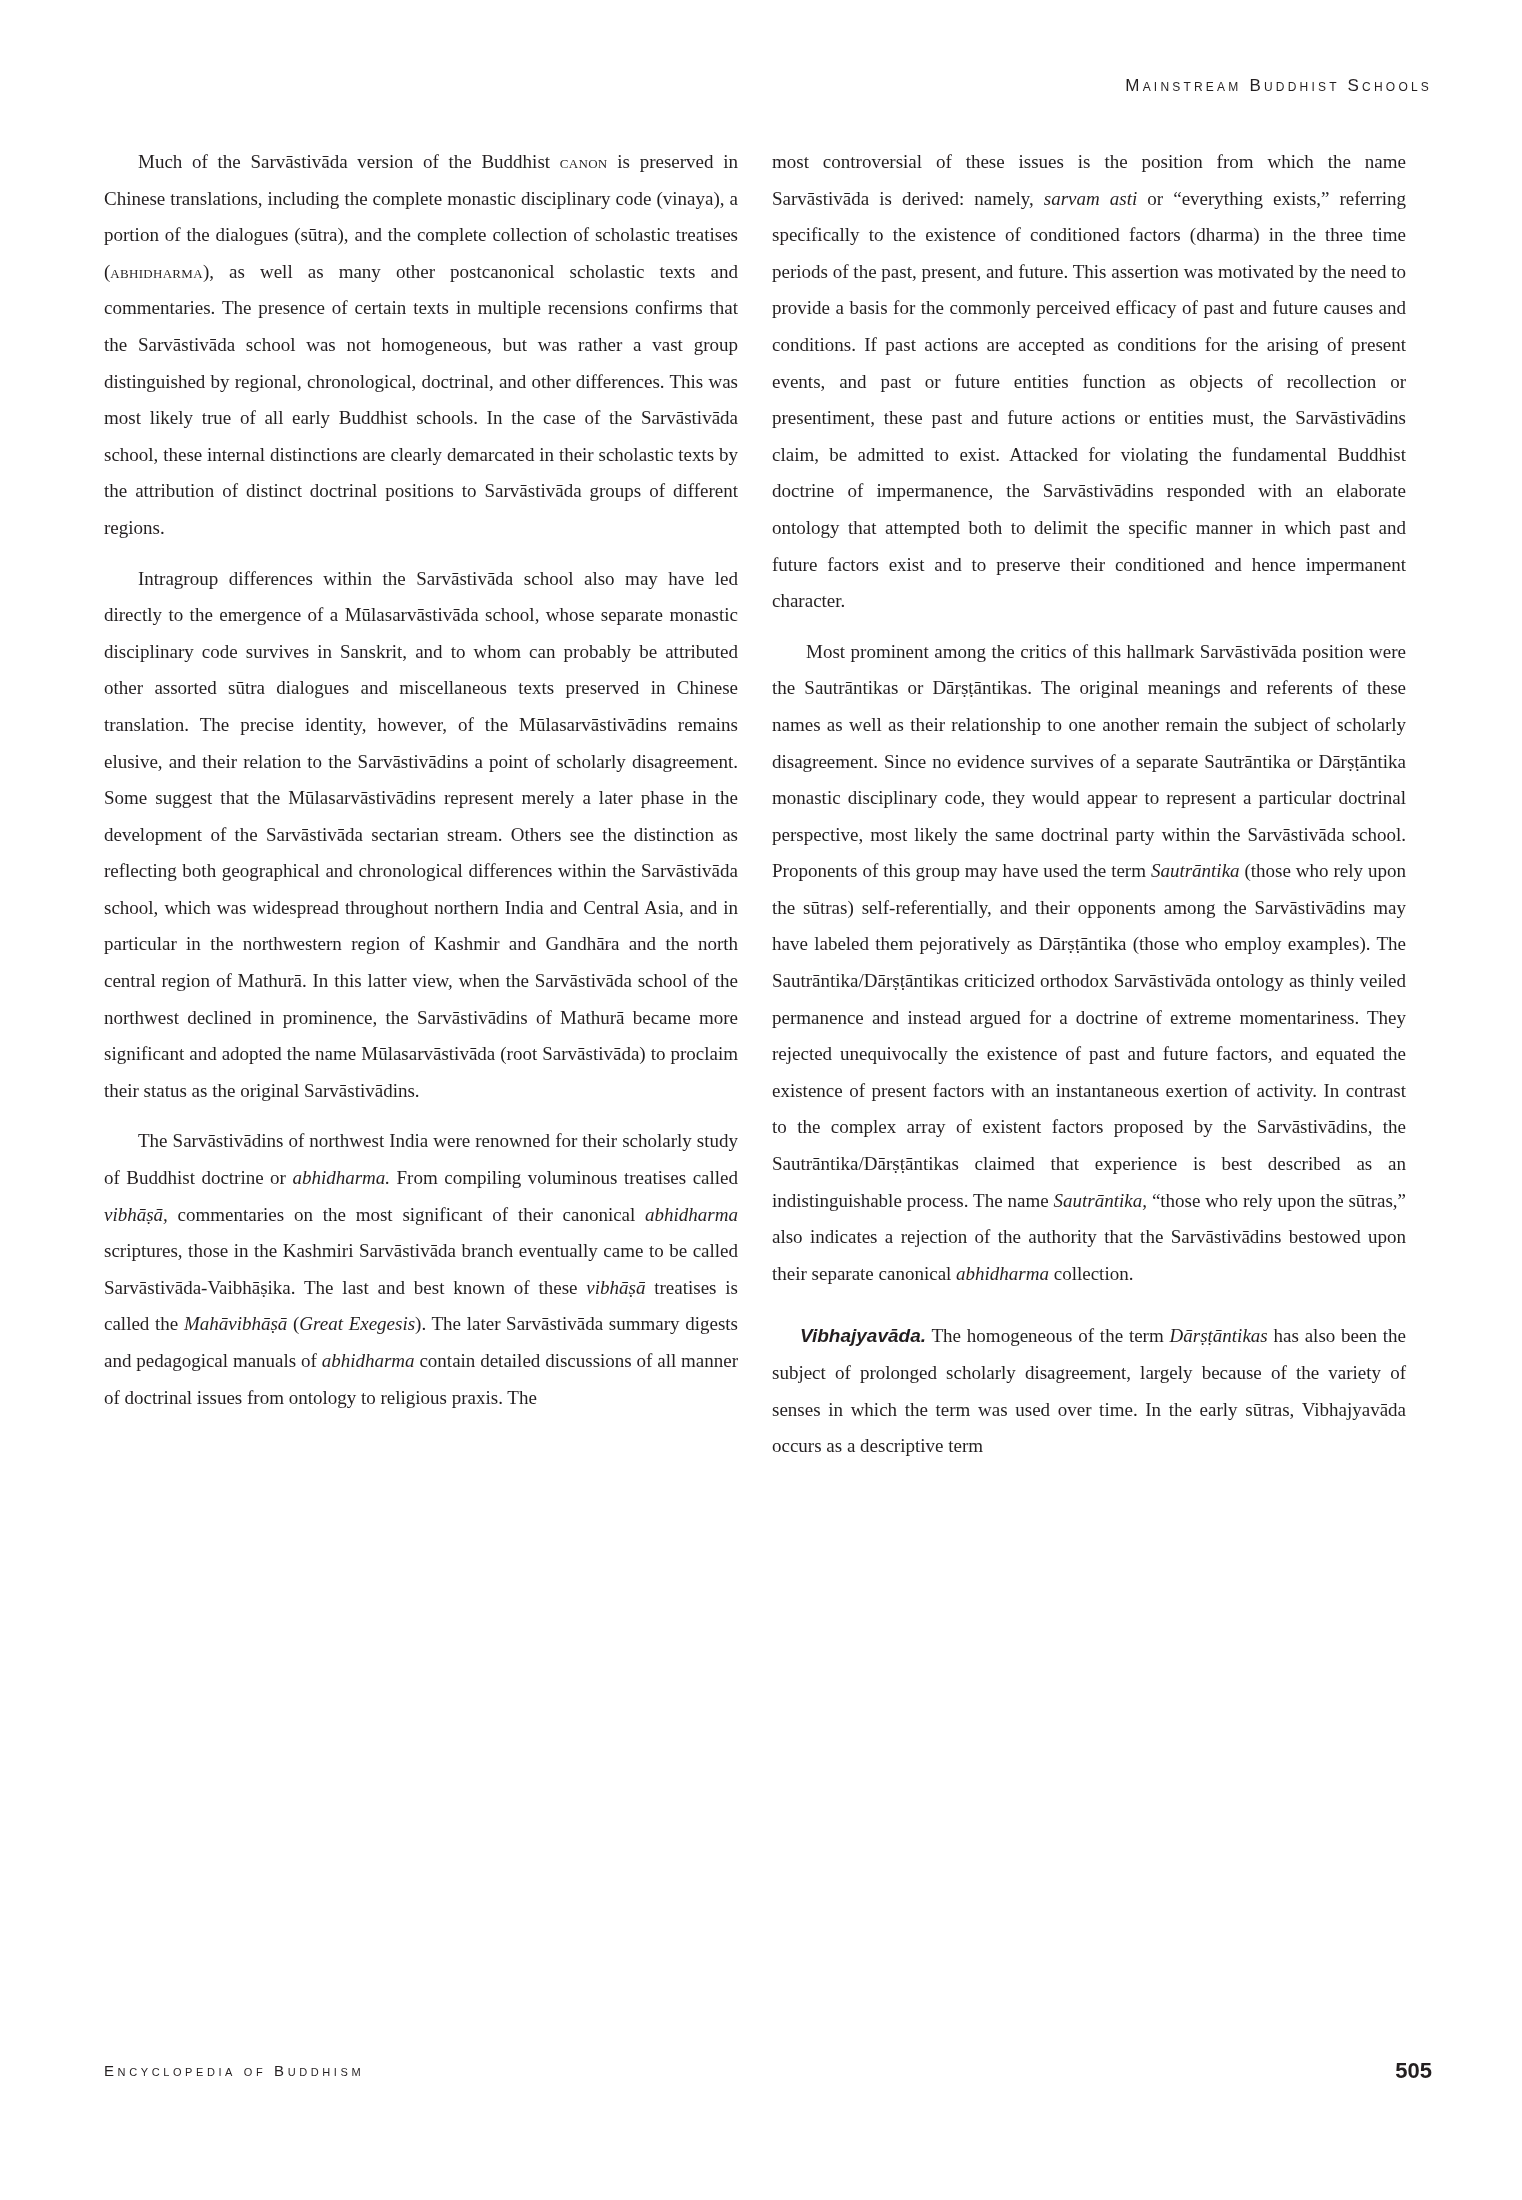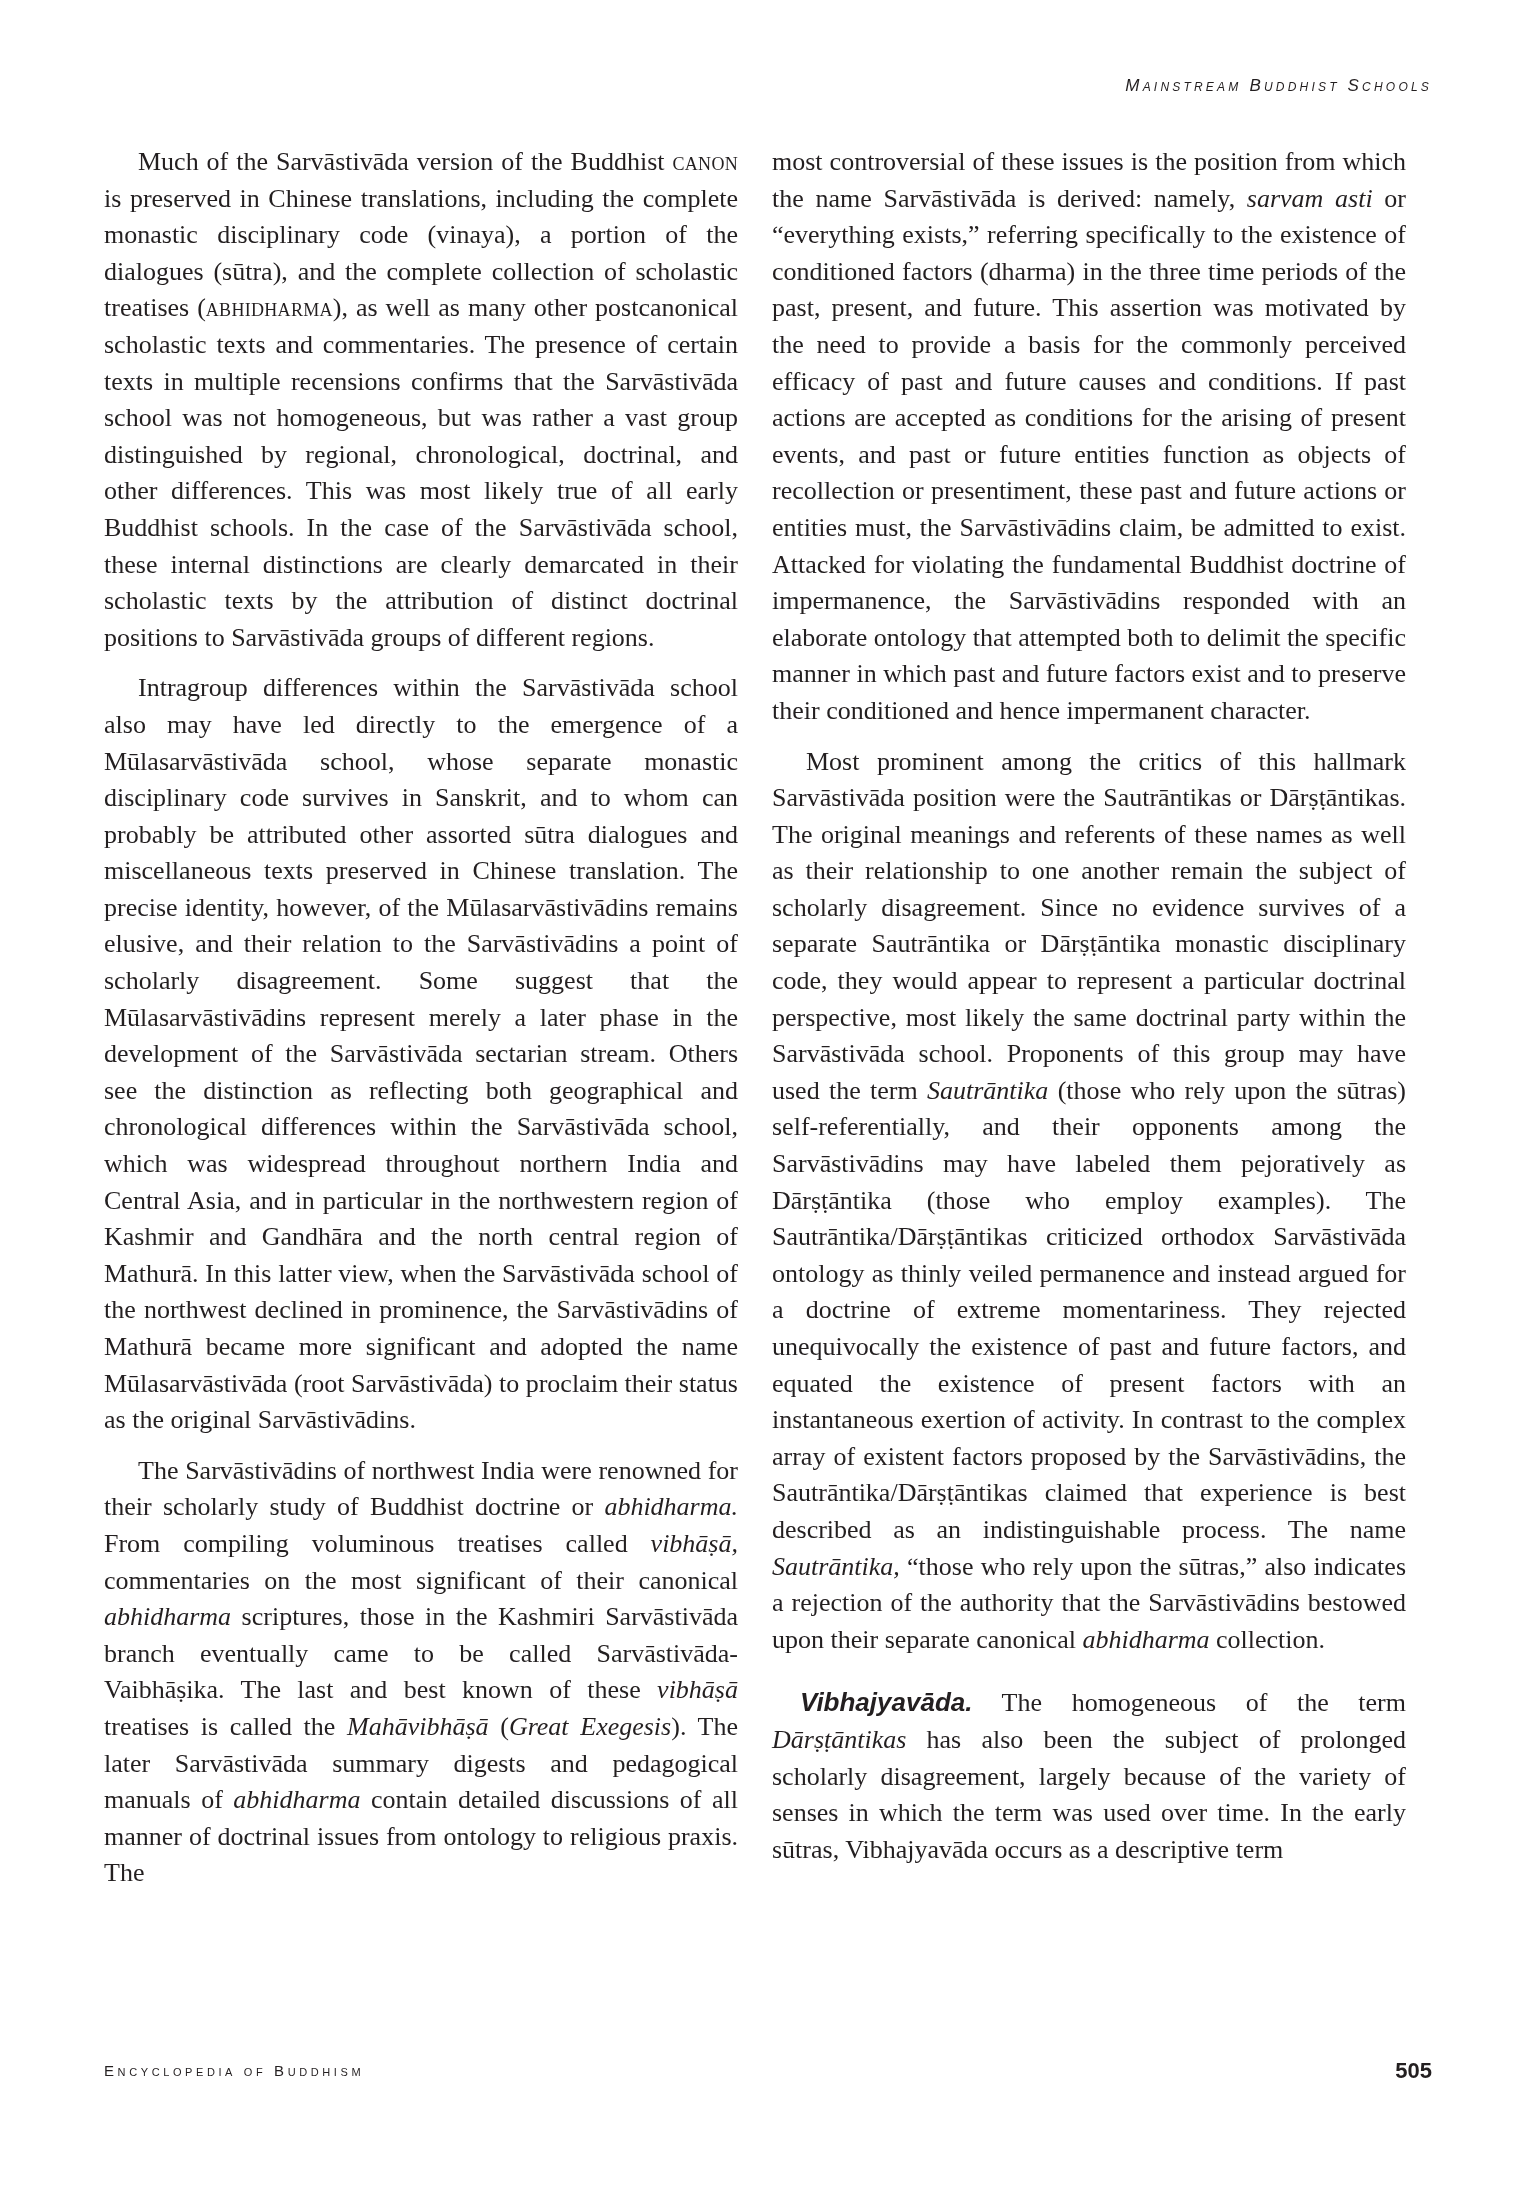--- a/index.html
+++ b/index.html
@@ -1,21 +1,21 @@
 <!DOCTYPE html>
 <html><head>
   <meta charset="utf-8">
   <style>
     html, body { margin: 0; padding: 0; background: #ffffff; }
     body { width: 1522px; height: 2200px; position: relative; overflow: hidden; color: #231f20;
            font-family: "Liberation Serif", "DejaVu Serif", serif; }
     .running-head { position: absolute; top: 76px; right: 90px; font-size: 17px; letter-spacing: 3.2px;
            font-variant: small-caps; text-transform: none; color: #231f20;
-           font-family: "Liberation Sans", "DejaVu Sans", sans-serif; font-style: italic; }
-    .column { position: absolute; top: 144px; width: 634px; font-size: 26px; line-height: 36.6px;
+           font-family: "Liberation Sans", "DejaVu Sans", sans-serif; }
+    .column { position: absolute; top: 144px; width: 634px; font-size: 19px; line-height: 36.6px;
            text-align: justify; hyphens: manual; }
     .col-left { left: 104px; }
     .col-right { left: 772px; }
     .para { margin: 0 0 14px 0; text-indent: 34px; }
     .para.noindent { text-indent: 0; }
     .section-para { margin-top: 26px; text-indent: 0; }
     .it { font-style: italic; }
     .sc { font-variant: small-caps; text-transform: lowercase; letter-spacing: 0.3px; }
     .run-head { font-family: "Liberation Sans", "DejaVu Sans", sans-serif; font-weight: bold; font-style: italic; margin-left: 28px; }
     .footer-left { position: absolute; top: 2062px; left: 104px; font-size: 15px; letter-spacing: 3.6px;

